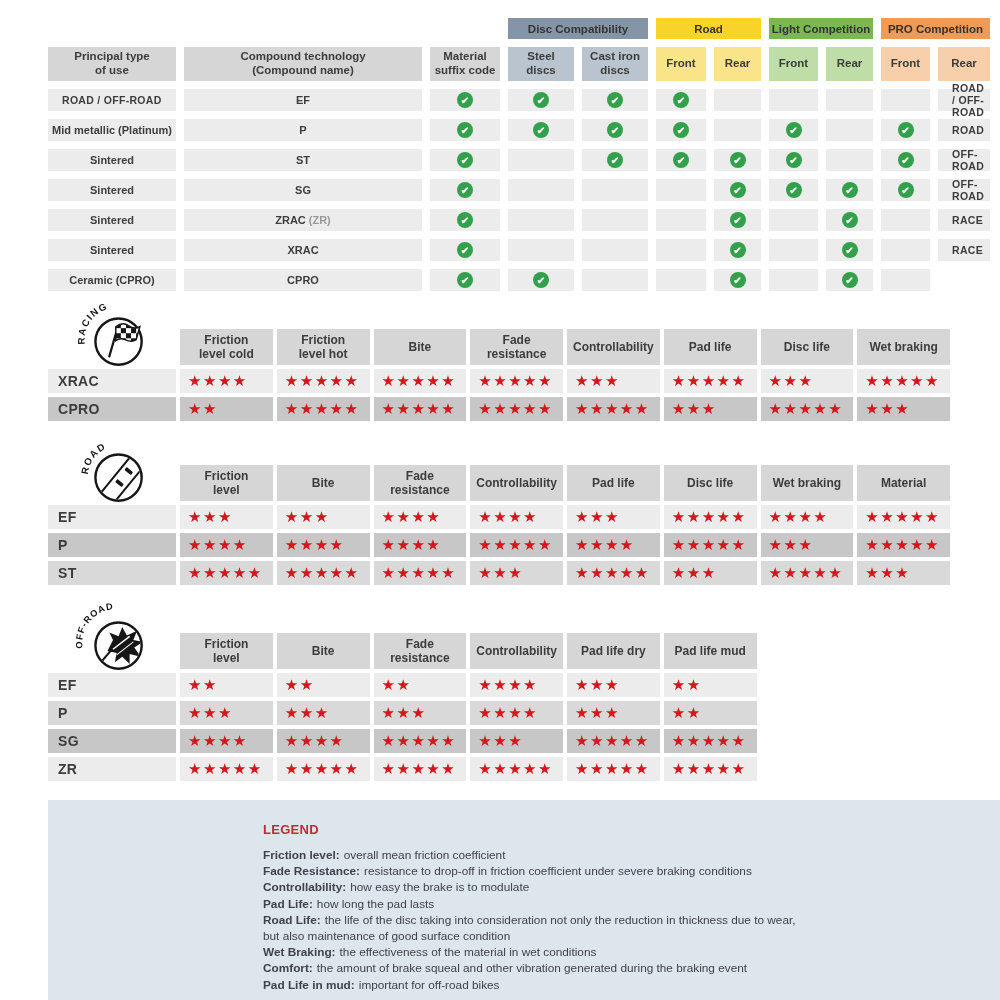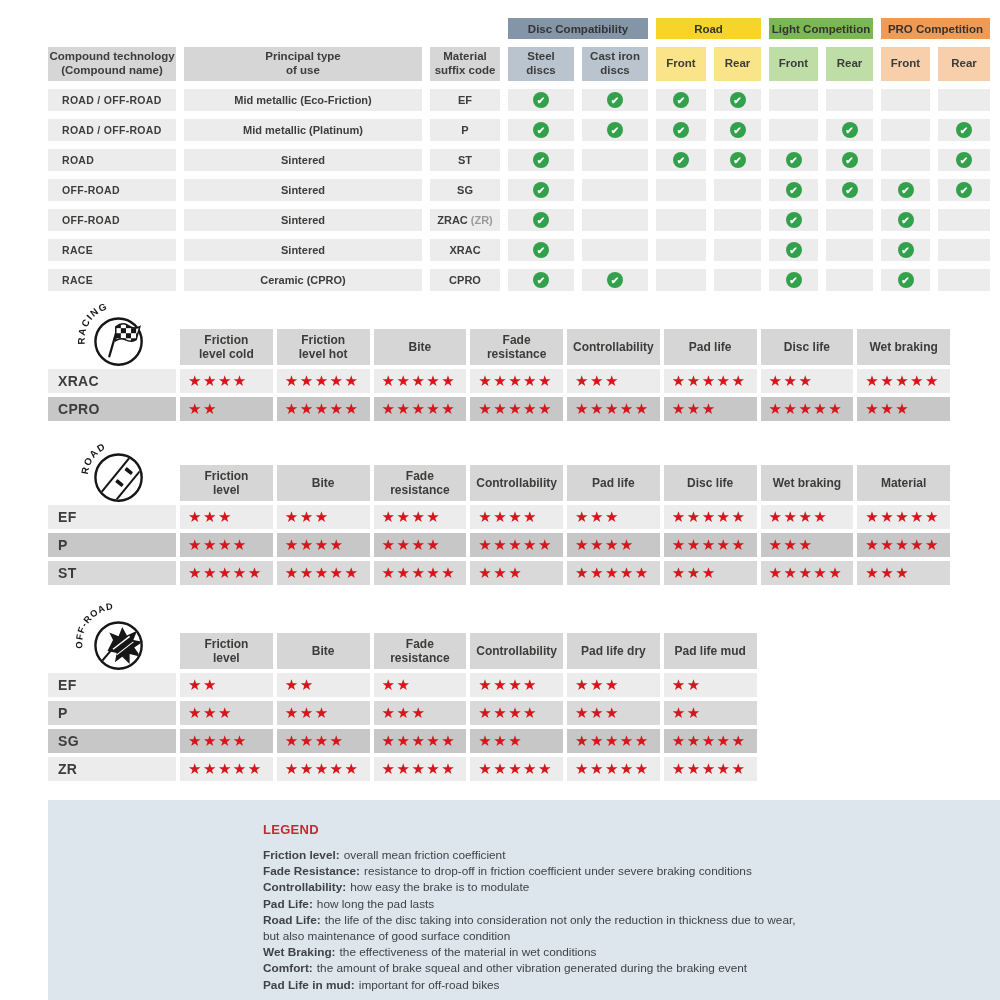--- a/index.html
+++ b/index.html
@@ -99,38 +99,37 @@
 <body>
 
 <div class="page">
   <section class="compat-section">
     <div class="compat-grid" id="compat-grid">
         <div class="spacer3"></div>
         <div class="group-h g-disc">Disc Compatibility</div>
         <div class="group-h g-road">Road</div>
         <div class="group-h g-light">Light Competition</div>
         <div class="group-h g-pro">PRO Competition</div>
+        <div class="col-h">Principal type
+of use</div>
         <div class="col-h">Compound technology
 (Compound name)</div>
-        <div class="col-h">Principal type
-of use</div>
         <div class="col-h">Material
 suffix code</div>
         <div class="sub-h s-disc">Steel
 discs</div>
         <div class="sub-h s-disc">Cast iron
 discs</div>
         <div class="sub-h s-road">Front</div>
         <div class="sub-h s-road">Rear</div>
         <div class="sub-h s-light">Front</div>
         <div class="sub-h s-light">Rear</div>
         <div class="sub-h s-pro">Front</div>
         <div class="sub-h s-pro">Rear</div>
         <div class="cell use-cell">ROAD / OFF-ROAD</div>
-        <div class="cell tech-cell">Mid metallic (Eco-Friction)</div>
         <div class="cell code-cell">
           <span>EF</span>
         </div>
         <div class="cell check-cell">
           <span class="check">✔</span>
         </div>
         <div class="cell check-cell">
           <span class="check">✔</span>
         </div>
         <div class="cell check-cell">

